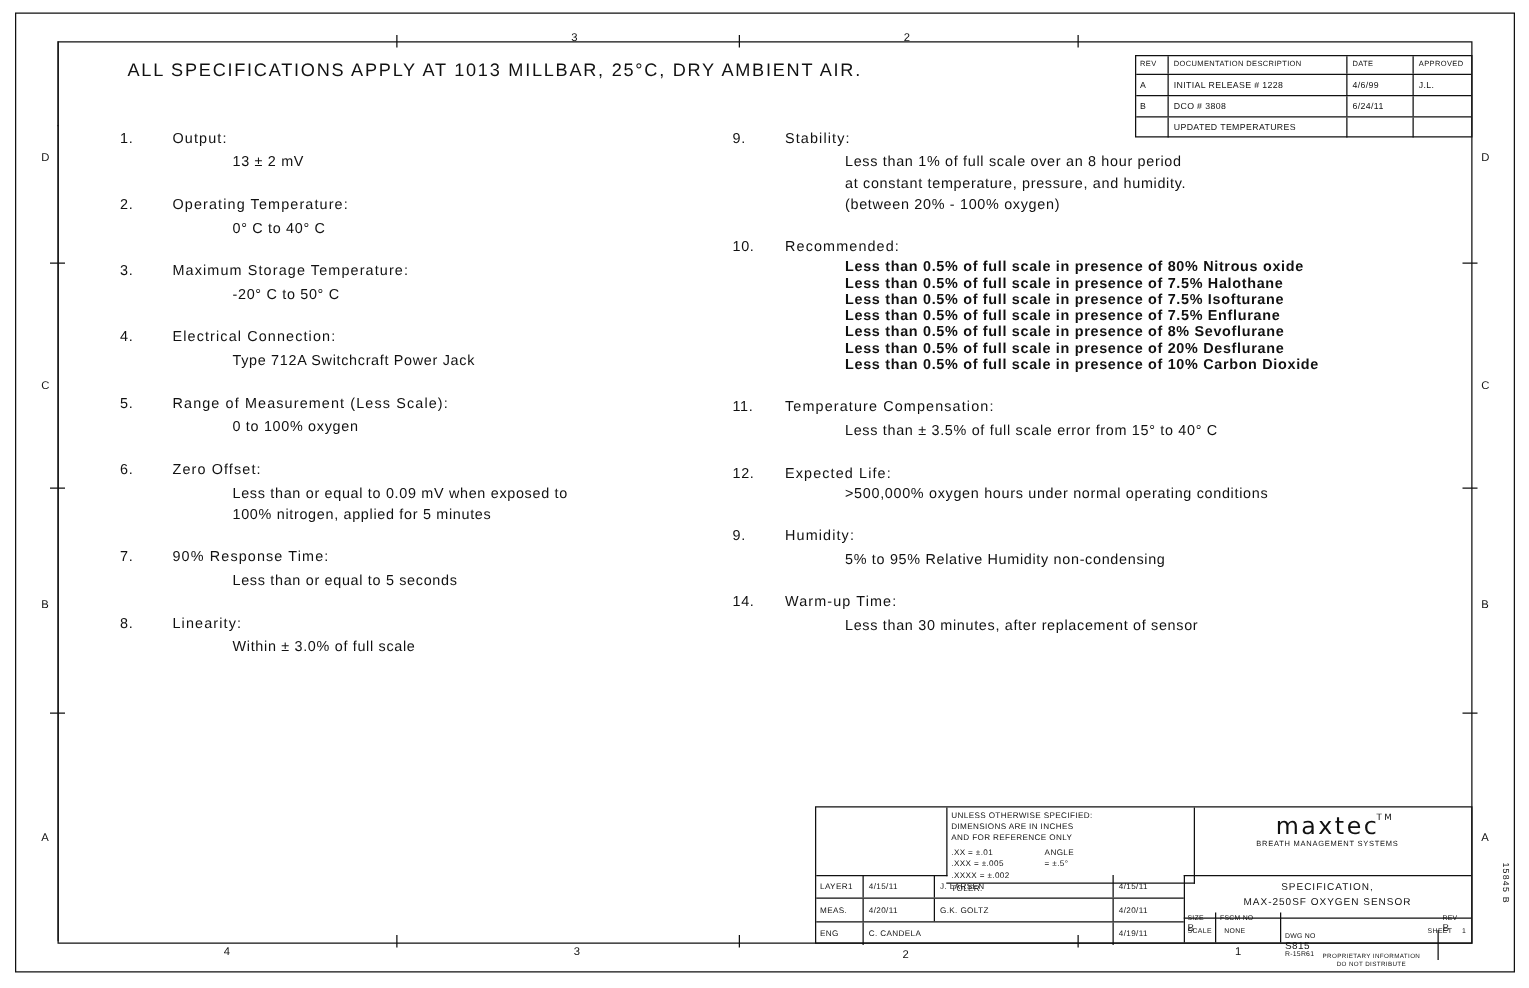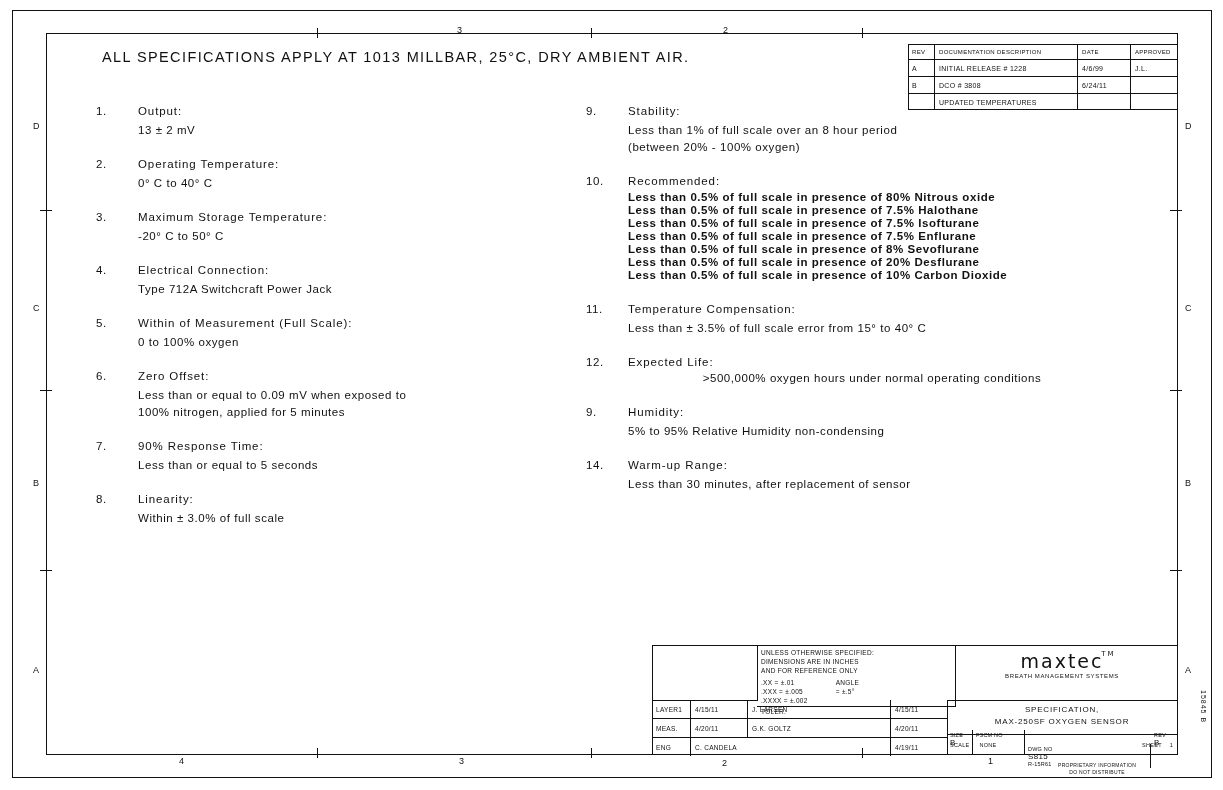--- a/index.html
+++ b/index.html
@@ -72,21 +72,21 @@
     text-align: left;
   }
   .item .ttl {
     margin-left: 42px;
     letter-spacing: .9px;
   }
   .item .lines {
     margin-left: 42px;
     margin-top: 7px;
   }
-  .item .lines div { margin-bottom: 5px; letter-spacing: .55px; }
+  .item .lines div { margin-bottom: 5px; letter-spacing: .55px; margin-left: 48px; }
 
   .tight .lines { margin-top: 4px; }
   .tight .lines div { margin-bottom: 1px; font-weight: bold; }
 
   .col-left .item { margin-bottom: 22px; }
   .col-right .item { margin-bottom: 22px; }
 
   
   .rev-block {
     position: absolute;
@@ -291,21 +291,21 @@
     <div class="item">
       <span class="num">4.</span>
       <div class="ttl">Electrical Connection:</div>
       <div class="lines">
         <div>Type 712A Switchcraft Power Jack</div>
       </div>
     </div>
 
     <div class="item">
       <span class="num">5.</span>
-      <div class="ttl">Within of Measurement (Full Scale):</div>
+      <div class="ttl">Range of Measurement (Less Scale):</div>
       <div class="lines">
         <div>0 to 100% oxygen</div>
       </div>
     </div>
 
     <div class="item">
       <span class="num">6.</span>
       <div class="ttl">Zero Offset:</div>
       <div class="lines">
         <div>Less than or equal to 0.09 mV when exposed to</div>
@@ -331,20 +331,21 @@
 
   </div>
 
   <div class="col col-right">
 
     <div class="item">
       <span class="num">9.</span>
       <div class="ttl">Stability:</div>
       <div class="lines">
         <div>Less than 1% of full scale over an 8 hour period</div>
+        <div>at constant temperature, pressure, and humidity.</div>
         <div>(between 20% - 100% oxygen)</div>
       </div>
     </div>
 
     <div class="item tight">
       <span class="num">10.</span>
       <div class="ttl">Recommended:</div>
       <div class="lines">
         <div>Less than 0.5% of full scale in presence of 80% Nitrous oxide</div>
         <div>Less than 0.5% of full scale in presence of 7.5% Halothane</div>
@@ -360,36 +361,36 @@
       <span class="num">11.</span>
       <div class="ttl">Temperature Compensation:</div>
       <div class="lines">
         <div>Less than ± 3.5% of full scale error from 15° to 40° C</div>
       </div>
     </div>
 
     <div class="item">
       <span class="num">12.</span>
       <div class="ttl">Expected Life:</div>
-      <div class="lines" style="margin-top:4px;text-align:center;">
+      <div class="lines" style="margin-top:4px;">
         <div>&gt;500,000% oxygen hours under normal operating conditions</div>
       </div>
     </div>
 
     <div class="item">
       <span class="num">9.</span>
       <div class="ttl">Humidity:</div>
       <div class="lines">
         <div>5% to 95% Relative Humidity non-condensing</div>
       </div>
     </div>
 
     <div class="item">
       <span class="num">14.</span>
-      <div class="ttl">Warm-up Range:</div>
+      <div class="ttl">Warm-up Time:</div>
       <div class="lines">
         <div>Less than 30 minutes, after replacement of sensor</div>
       </div>
     </div>
 
   </div>
 
   <div class="rev-block">
     <div class="hdr">
       <div class="c-rev">REV</div>

